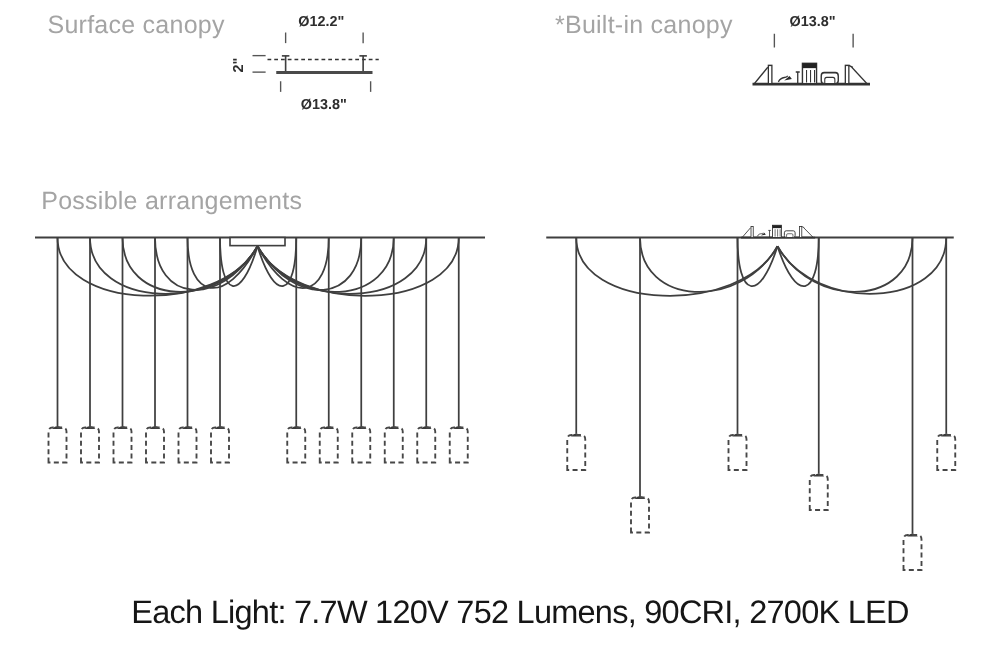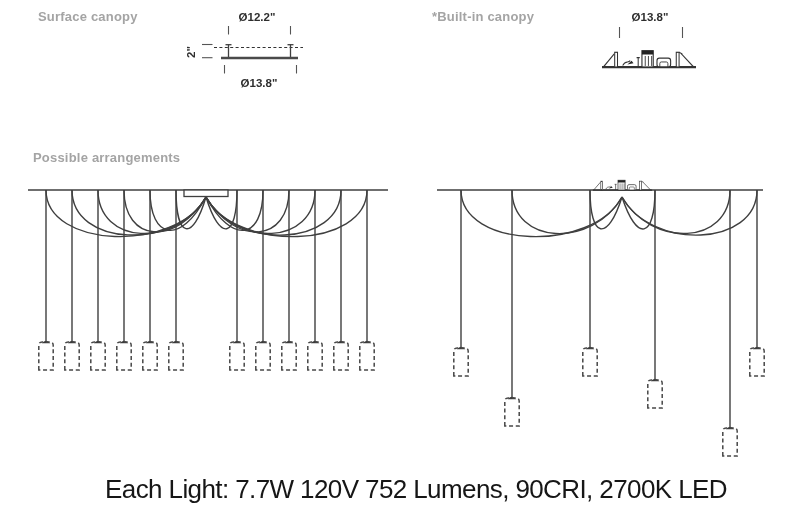--- a/index.html
+++ b/index.html
@@ -1,18 +1,18 @@
 <!DOCTYPE html>
 <html><head>
 <meta charset="utf-8">
 <style>
   html,body{margin:0;padding:0;background:#ffffff;}
   body{width:800px;height:531px;position:relative;overflow:hidden;
        font-family:"Liberation Sans",sans-serif;}
-  .gray-label{position:absolute;font-size:13px;color:#a4a4a4;letter-spacing:.2px;font-weight:bold;}
+  .gray-label{position:absolute;font-size:20px;color:#a4a4a4;letter-spacing:.2px;}
   #spec-line{position:absolute;left:0;right:-32px;top:474px;text-align:center;
        font-size:26px;color:#161616;letter-spacing:-0.6px;
        font-family:"Liberation Sans",sans-serif;}
   svg{position:absolute;left:0;top:0;}
   svg text{font-family:"Liberation Sans",sans-serif;}
   .dim-text{font-size:11.5px;font-weight:bold;fill:#2e2e2e;}
 </style>
 </head>
 <body>
 
@@ -149,17 +149,17 @@
       <path d="M 722.8 456 L 722.8 431.4 Q 722.8 428 726.1999999999999 428 L 733.8 428 Q 737.1999999999999 428 737.1999999999999 431.4 L 737.1999999999999 456 Z" fill="none" stroke="#474747" stroke-width="1.5" stroke-dasharray="4 2.7"></path>
       <line x1="757" y1="190" x2="757" y2="347" stroke="#3f3f3f" stroke-width="1.4"></line>
       <path d="M 752.7 349.2 Q 757 344.2 761.3 349.2 Z" fill="#3a3a3a" stroke="none"></path>
       <path d="M 749.8 376 L 749.8 351.4 Q 749.8 348 753.1999999999999 348 L 760.8 348 Q 764.1999999999999 348 764.1999999999999 351.4 L 764.1999999999999 376 Z" fill="none" stroke="#474747" stroke-width="1.5" stroke-dasharray="4 2.7"></path>
     </g>
   <use href="#canopy-parts" transform="translate(592.8,177.4) scale(0.593,0.63)"></use>
 </svg>
 
 <div class="gray-label" style="left:38px;top:9px;">Surface canopy</div>
 
-<div class="gray-label" style="left:432px;top:9px;">*Built-in canopy</div>
+<div class="gray-label" style="left:444px;top:9px;">*Built-in canopy</div>
 
 <div class="gray-label" style="left:33px;top:150px;">Possible arrangements</div>
 
 <div id="spec-line">Each Light: 7.7W 120V 752 Lumens, 90CRI, 2700K LED</div>
 
 </body></html>

